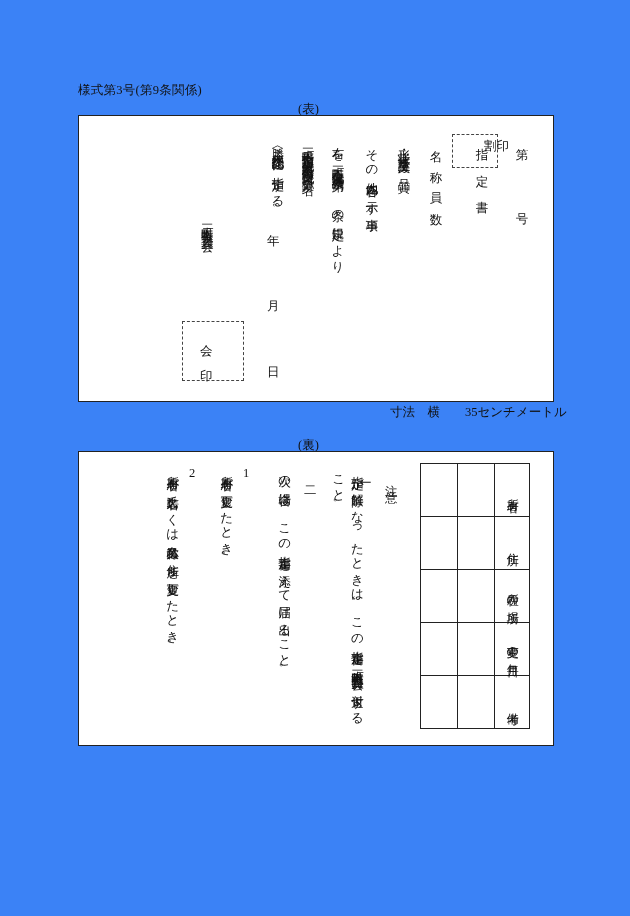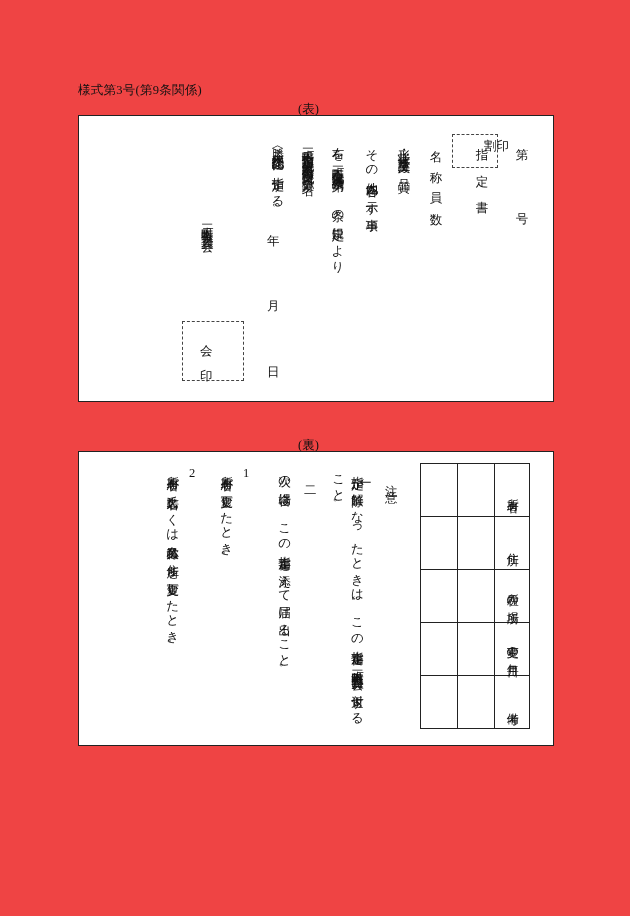--- a/index.html
+++ b/index.html
@@ -13,21 +13,21 @@
     position: relative;
     font-family: "Liberation Serif", "DejaVu Serif", serif;
     color: #111111;
     overflow: hidden;
   }
   .page {
     position: absolute;
     left: 0; top: 0;
     width: 630px;
     height: 916px;
-    background: #ef4444;
+    background: #3b82f6;
   }
 
   
   .vt {
     writing-mode: vertical-rl;
     text-orientation: upright;
     -webkit-writing-mode: vertical-rl;
     letter-spacing: 0.08em;
     white-space: pre-wrap;
     line-height: 1.45;
@@ -254,20 +254,21 @@
       <div class="vt">三木町教育委員会</div>
     </div>
 
     <div class="kaiin-box"></div>
     <div class="kaiin-text">
       <div class="vt">会　印</div>
     </div>
   </div>
 
   <div class="dims">
+    <div>寸法　横　　35センチメートル</div>
   </div>
 
   <div class="label-ura">(裏)</div>
 
   <div class="box-back">
 
     <table class="back-table">
       <tbody>
           <tr>
         <td class="bt-c1"></td>

